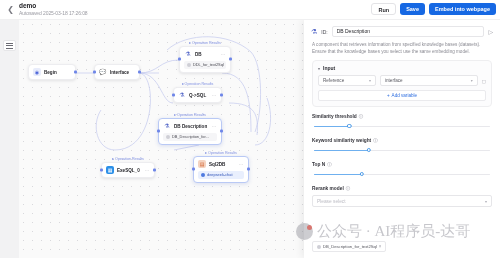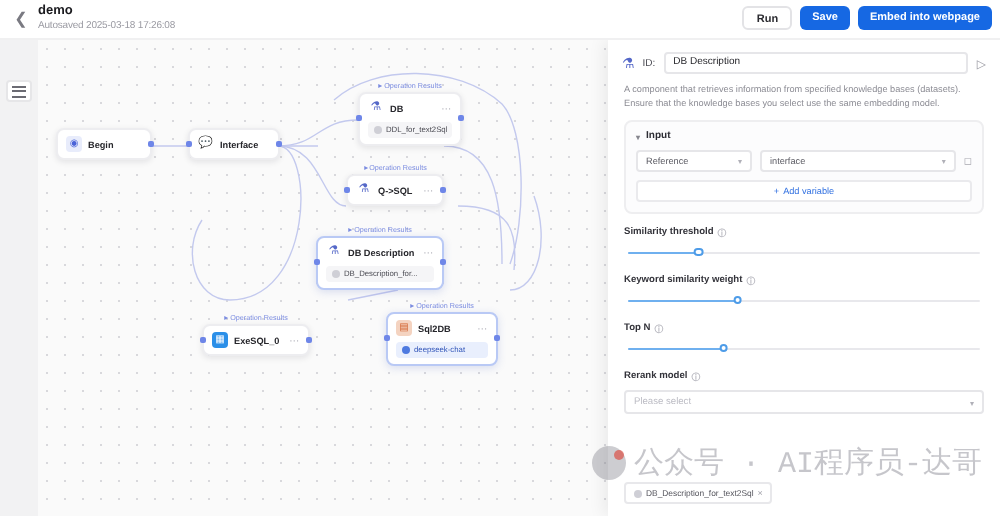--- a/index.html
+++ b/index.html
@@ -175,21 +175,21 @@
     border: 1px solid #e8e8eb; border-radius: 2px; padding: 2px 4px;
     font-size: 4.2px; color: #55555d; background: #ffffff; align-self: flex-start;
   }
   .bottom-x { color: #a6a6ae; font-size: 4.5px; cursor: pointer; }
 
   
   .watermark {
     position: absolute; left: 296px; top: 222px; z-index: 40;
     display: flex; align-items: center; gap: 4px;
     font-size: 15px; color: rgba(120,120,130,0.42);
-    font-family: Liberation Mono, monospace; pointer-events: none;
+    font-family: Liberation Serif, serif; pointer-events: none;
     white-space: nowrap;
   }
   .wm-logo {
     width: 17px; height: 17px; border-radius: 50%;
     background: rgba(130,130,140,0.40); position: relative; flex: none;
   }
   .wm-logo::after {
     content: ""; position: absolute; right: 1px; top: 2px;
     width: 5px; height: 5px; border-radius: 50%; background: rgba(220,70,60,0.65);
   }

